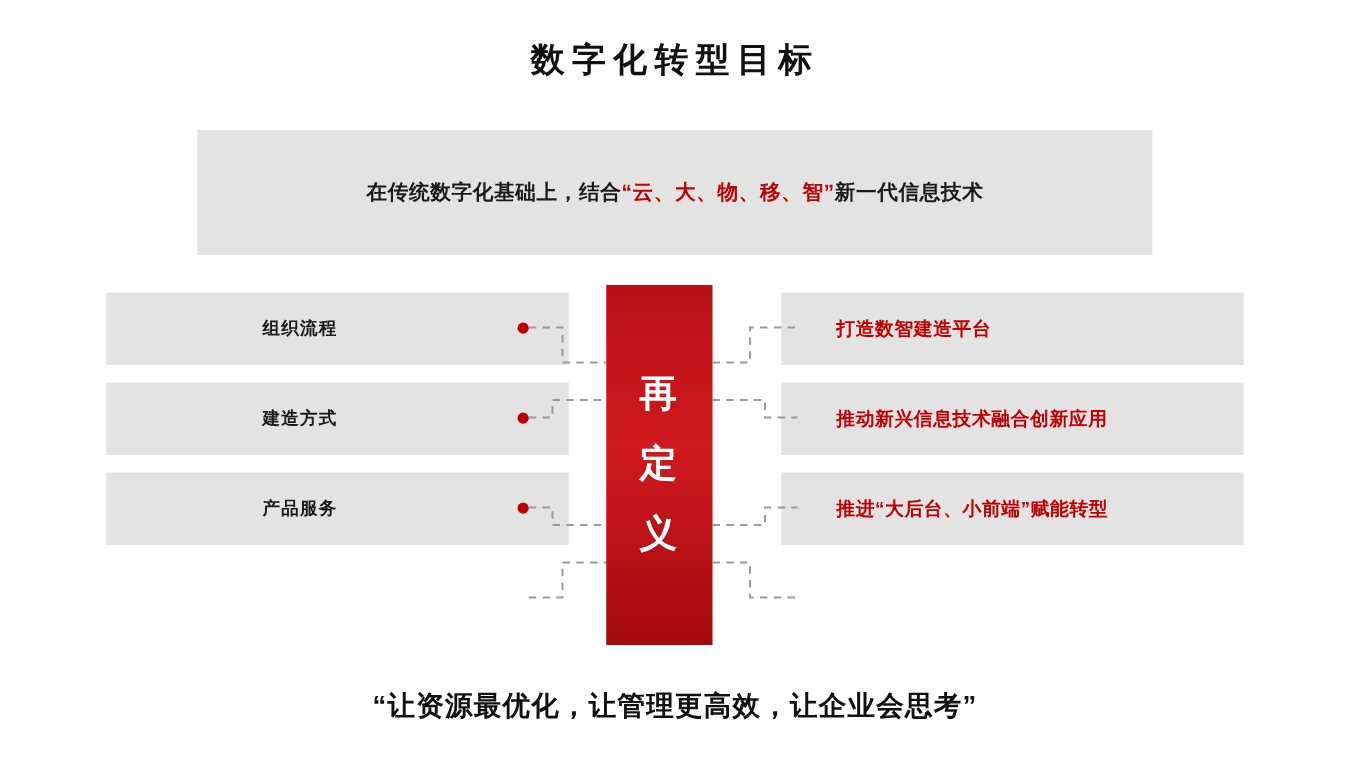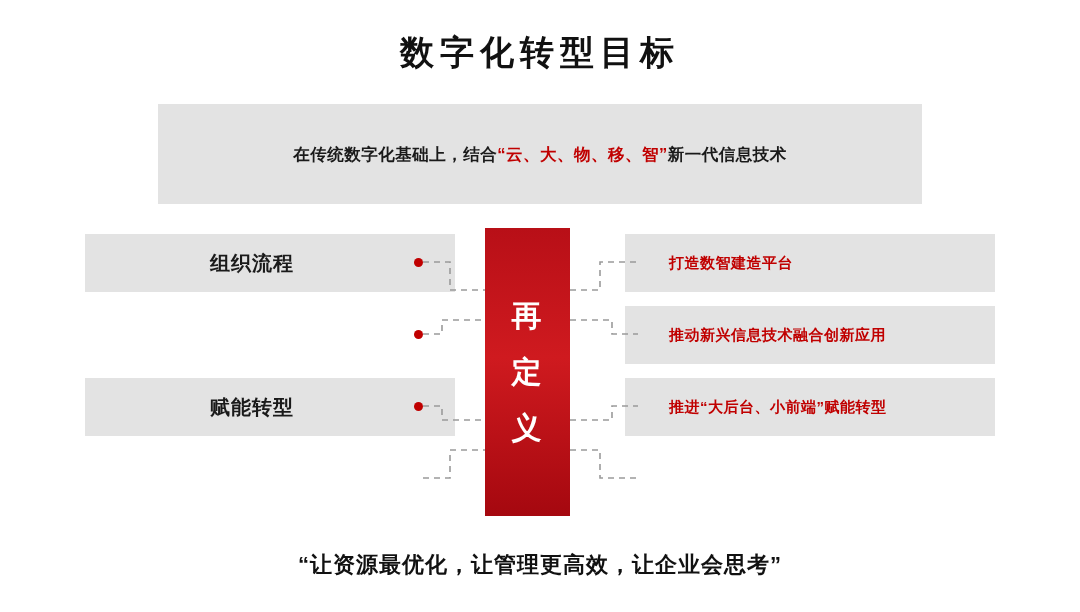--- a/index.html
+++ b/index.html
@@ -16,21 +16,21 @@
     overflow: hidden;
   }
 
   
   .title {
     position: absolute;
     top: 30px;
     left: 0;
     width: 1080px;
     text-align: center;
-    font-size: 34px;
+    font-size: 27px;
     font-weight: bold;
     letter-spacing: 6px;
     color: #111111;
   }
 
   
   .banner {
     position: absolute;
     top: 104px;
     left: 158px;
@@ -77,21 +77,21 @@
     position: absolute;
     left: 85px;
     width: 370px;
     height: 58px;
     background: #e3e3e3;
     display: flex;
     align-items: center;
   }
   .cell-left .label {
     margin-left: 125px;
-    font-size: 20px;
+    font-size: 14px;
     font-weight: bold;
     color: #1a1a1a;
     letter-spacing: 1px;
   }
   .cell-right {
     position: absolute;
     left: 625px;
     width: 370px;
     height: 58px;
     background: #e3e3e3;
@@ -202,30 +202,33 @@
       <span class="label">组织流程</span>
     </div>
     <div class="dot dot-left"></div>
     <div class="dot dot-right"></div>
     <div class="cell-right">
       <span class="label">打造数智建造平台</span>
     </div>
   </div>
 
   <div class="row row1">
+    <div class="cell-left">
+      <span class="label">建造方式</span>
+    </div>
     <div class="dot dot-left"></div>
     <div class="dot dot-right"></div>
     <div class="cell-right">
       <span class="label">推动新兴信息技术融合创新应用</span>
     </div>
   </div>
 
   <div class="row row2">
     <div class="cell-left">
-      <span class="label">赋能转型</span>
+      <span class="label">产品服务</span>
     </div>
     <div class="dot dot-left"></div>
     <div class="dot dot-right"></div>
     <div class="cell-right">
       <span class="label">推进“大后台、小前端”赋能转型</span>
     </div>
   </div>
 
 
 </div>

